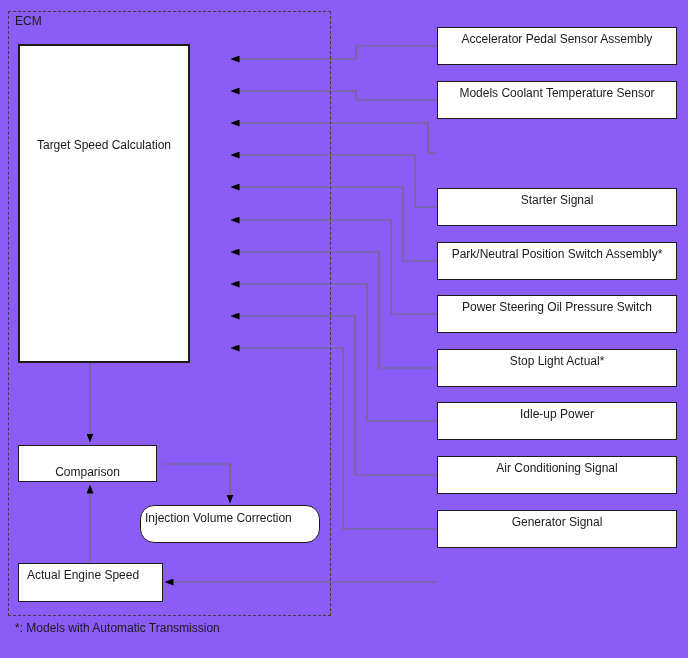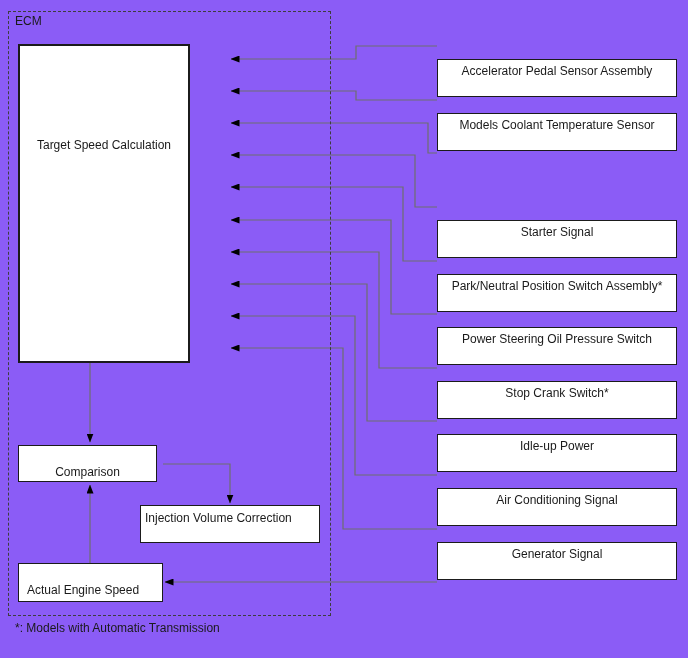--- a/index.html
+++ b/index.html
@@ -19,23 +19,23 @@
     border: 1px dashed #3d3d3d; box-sizing: border-box;
   }
   .ecm-label { position: absolute; left: 6px; top: 2px; white-space: nowrap; }
   .box {
     position: absolute; box-sizing: border-box; background: #ffffff;
     border: 1.5px solid #1b1b1b;
   }
   .target { left: 18px; top: 44px; width: 172px; height: 319px; border-width: 2px; }
   .target-label { position: absolute; left: 0; right: 0; top: 92px; text-align: center; }
   .comparison { left: 18px; top: 445px; width: 139px; height: 37px; padding-top: 19px; text-align: center; }
-  .injection { left: 140px; top: 505px; width: 180px; height: 38px; padding-top: 5px; padding-left: 4px; text-align: left; }
-  .actual { left: 18px; top: 563px; width: 145px; height: 39px; padding-top: 19px; padding-left: 8px; text-align: left; }
-  .signal { left: 437px; width: 240px; height: 38px; padding-top: 4px; text-align: center; margin-top: 32px; }
+  .injection { left: 140px; top: 505px; width: 180px; height: 38px; padding-top: 5px; padding-left: 4px; text-align: left; border-radius: 14px; }
+  .actual { left: 18px; top: 563px; width: 145px; height: 39px; padding-top: 4px; padding-left: 8px; text-align: left; }
+  .signal { left: 437px; width: 240px; height: 38px; padding-top: 4px; text-align: center; }
   .footnote { position: absolute; left: 15px; top: 621px; white-space: nowrap; }
 </style>
 </head>
 <body>
 
 <div class="canvas">
 
   <svg class="wires" width="688" height="658" viewBox="0 0 688 658" fill="none">
     <defs>
       <marker id="arr" markerUnits="userSpaceOnUse" markerWidth="9" markerHeight="7" refX="8.5" refY="3.5" orient="auto">
@@ -89,21 +89,21 @@
   <div class="box signal" style="top:188px">
     <span>Starter Signal</span>
   </div>
   <div class="box signal" style="top:242px">
     <span>Park/Neutral Position Switch Assembly*</span>
   </div>
   <div class="box signal" style="top:295px">
     <span>Power Steering Oil Pressure Switch</span>
   </div>
   <div class="box signal" style="top:349px">
-    <span>Stop Crank Switch*</span>
+    <span>Stop Light Actual*</span>
   </div>
   <div class="box signal" style="top:402px">
     <span>Idle-up Power</span>
   </div>
   <div class="box signal" style="top:456px">
     <span>Air Conditioning Signal</span>
   </div>
   <div class="box signal" style="top:510px">
     <span>Generator Signal</span>
   </div>

